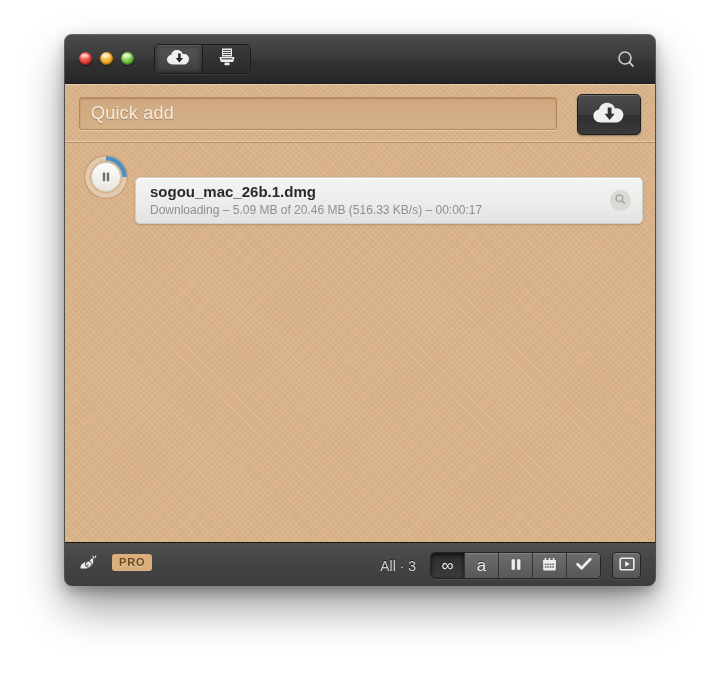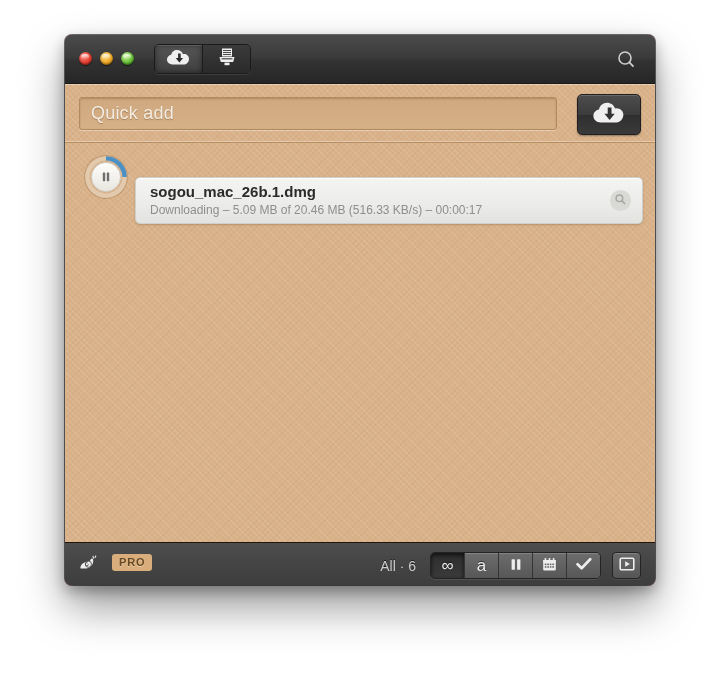--- a/index.html
+++ b/index.html
@@ -404,21 +404,21 @@
             <path d="M2.2 14.6c-.5 0-.9-.4-.8-.9.3-3.2 3.1-5.7 6.5-5.7 1 0 1.8-.2 2.4-.6.9-.6 1.3-1.5 1.6-2.3.4-1 1.8-.9 2.1.1.8 2.8-.3 5.8-2.6 7.6-1.5 1.2-3.4 1.8-5.4 1.8z" fill="#ededed"></path>
             <circle cx="9.4" cy="10.2" r="3.1" fill="#ededed" stroke="#4a4a4a" stroke-width="0.9"></circle>
             <path d="M9.4 10.2a1.5 1.5 0 1 1-.8-1.3" fill="none" stroke="#4a4a4a" stroke-width="0.8"></path>
           </svg>
         </span>
         <span class="pro-badge">PRO</span>
       </div>
 
       <div class="filters">
 
-        <span class="count-label">All · 6</span>
+        <span class="count-label">All · 3</span>
 
         <div class="filter-group">
 
           <div class="filter-btn active">
             <span class="glyph-text" style="font-size:17px;">∞</span>
           </div>
 
           <div class="filter-btn">
             <span class="glyph-text" style="font-size:17px;">a</span>
           </div>

